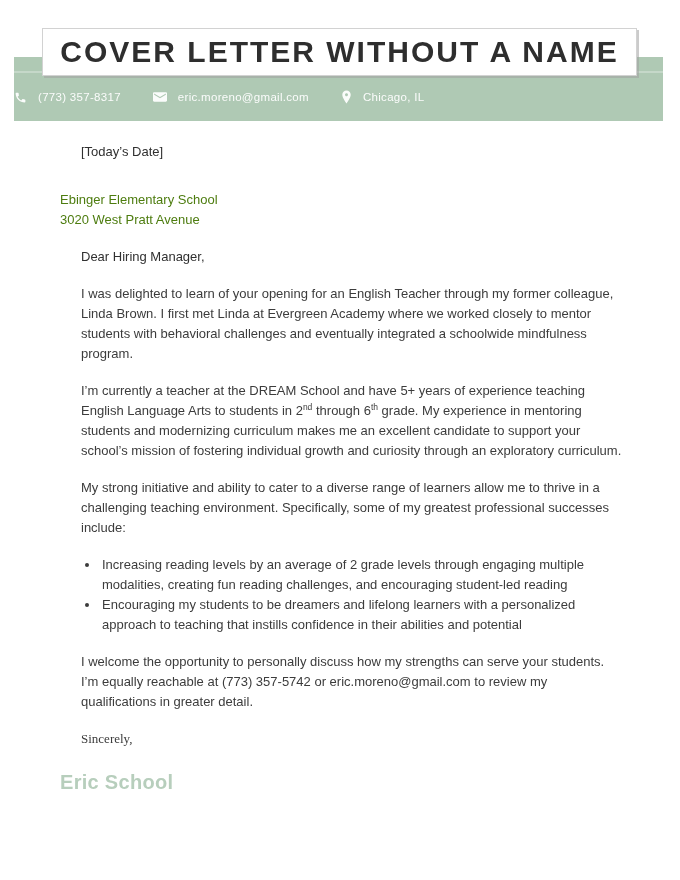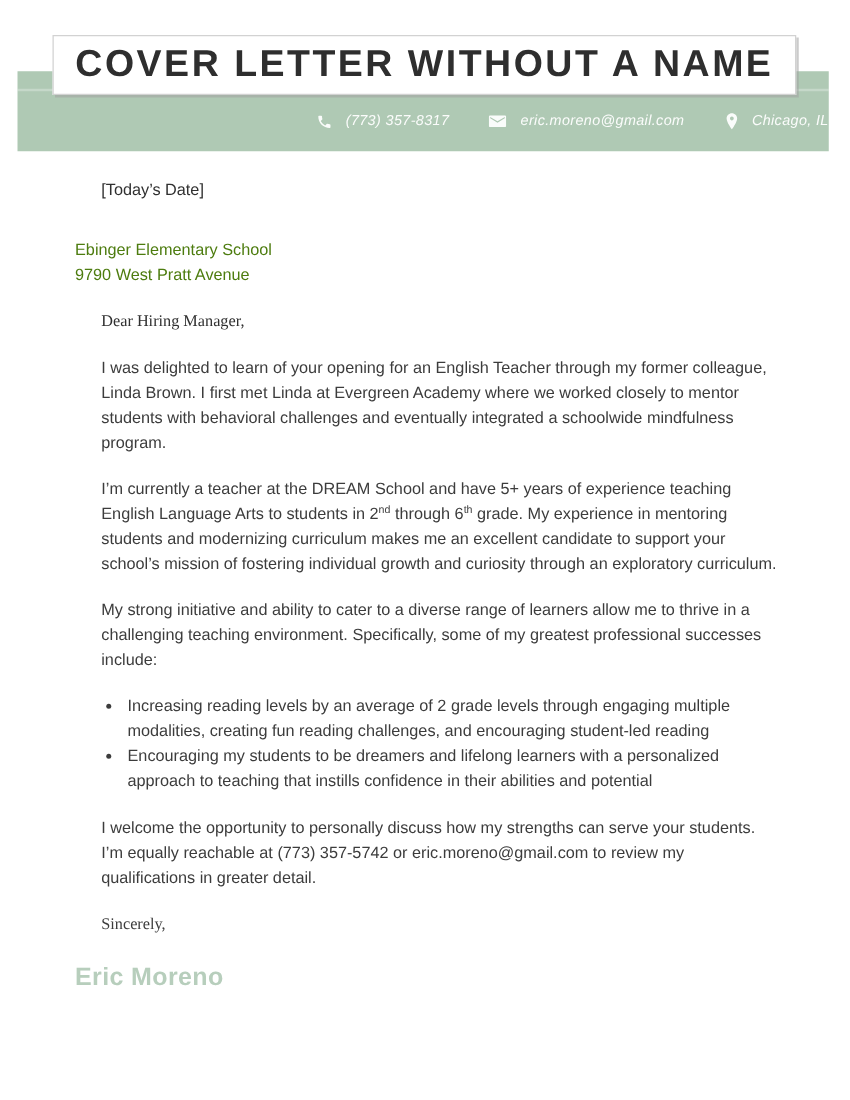--- a/index.html
+++ b/index.html
@@ -41,23 +41,22 @@
     margin: 4px;
     font-size: 30px;
     font-weight: 700;
     letter-spacing: 2px;
     color: #2e2e2e;
     white-space: nowrap;
   }
   .contact-row {
     position: absolute;
     left: 0; right: 0; top: 33px;
-    display: flex; justify-content: flex-end; align-items: center;
+    display: flex; justify-content: flex-start; align-items: center;
     gap: 32px;
-    font-style: italic;
   }
   .contact-item {
     display: flex; align-items: center; gap: 11px;
     color: rgba(255,255,255,0.95);
     font-size: 11.5px;
     letter-spacing: 0.3px;
   }
   .contact-item svg { display: block; fill: #ffffff; opacity: 0.95; }
 
   
@@ -66,21 +65,21 @@
     left: 60px; top: 142px;
     width: 562px;
     font-size: 13px;
     line-height: 20px;
     color: #3c3c3c;
   }
   .letter p { margin: 0 0 17px 0; padding-left: 21px; }
   .date-line { color: #303030; margin-bottom: 28px !important; }
   .recipient { color: #4d7c0f; margin: 0 0 17px 0; }
   .recipient div { line-height: 20px; }
-  .salutation { color: #303030; font-family: Liberation Serif, serif; }
+  .salutation { color: #303030; }
   sup { font-size: 8.5px; line-height: 0; vertical-align: baseline; position: relative; top: -5px; }
   ul.successes {
     margin: 0 0 17px 0;
     padding-left: 40px;
     list-style: disc;
   }
   ul.successes li { line-height: 20px; padding-left: 2px; }
   .signoff { margin-bottom: 20px !important; font-family: Liberation Serif, serif; }
   .signature {
     margin-top: 14px;
@@ -123,37 +122,37 @@
   <div class="title-box">
     <h1>COVER LETTER WITHOUT A NAME</h1>
   </div>
 
   <div class="letter">
 
     <p class="date-line">[Today’s Date]</p>
 
     <div class="recipient">
       <div>Ebinger Elementary School</div>
-      <div>9790 West Pratt Avenue</div>
+      <div>3020 West Pratt Avenue</div>
     </div>
 
     <p class="salutation">Dear Hiring Manager,</p>
 
     <p>I was delighted to learn of your opening for an English Teacher through my former colleague, Linda Brown. I first met Linda at Evergreen Academy where we worked closely to mentor students with behavioral challenges and eventually integrated a schoolwide mindfulness program.</p>
 
     <p><span>I’m currently a teacher at the DREAM School and have 5+ years of experience teaching English Language Arts to students in 2</span><sup>nd</sup><span> through 6</span><sup>th</sup><span> grade. My experience in mentoring students and modernizing curriculum makes me an excellent candidate to support your school’s mission of fostering individual growth and curiosity through an exploratory curriculum.</span></p>
 
     <p>My strong initiative and ability to cater to a diverse range of learners allow me to thrive in a challenging teaching environment. Specifically, some of my greatest professional successes include:</p>
 
     <ul class="successes">
       <li>Increasing reading levels by an average of 2 grade levels through engaging multiple modalities, creating fun reading challenges, and encouraging student-led reading</li>
       <li>Encouraging my students to be dreamers and lifelong learners with a personalized approach to teaching that instills confidence in their abilities and potential</li>
     </ul>
 
     <p>I welcome the opportunity to personally discuss how my strengths can serve your students. I’m equally reachable at (773) 357-5742 or eric.moreno@gmail.com to review my qualifications in greater detail.</p>
 
     <p class="signoff">Sincerely,</p>
 
-    <div class="signature">Eric Moreno</div>
+    <div class="signature">Eric School</div>
 
   </div>
 
 </div>
 
 </body></html>

